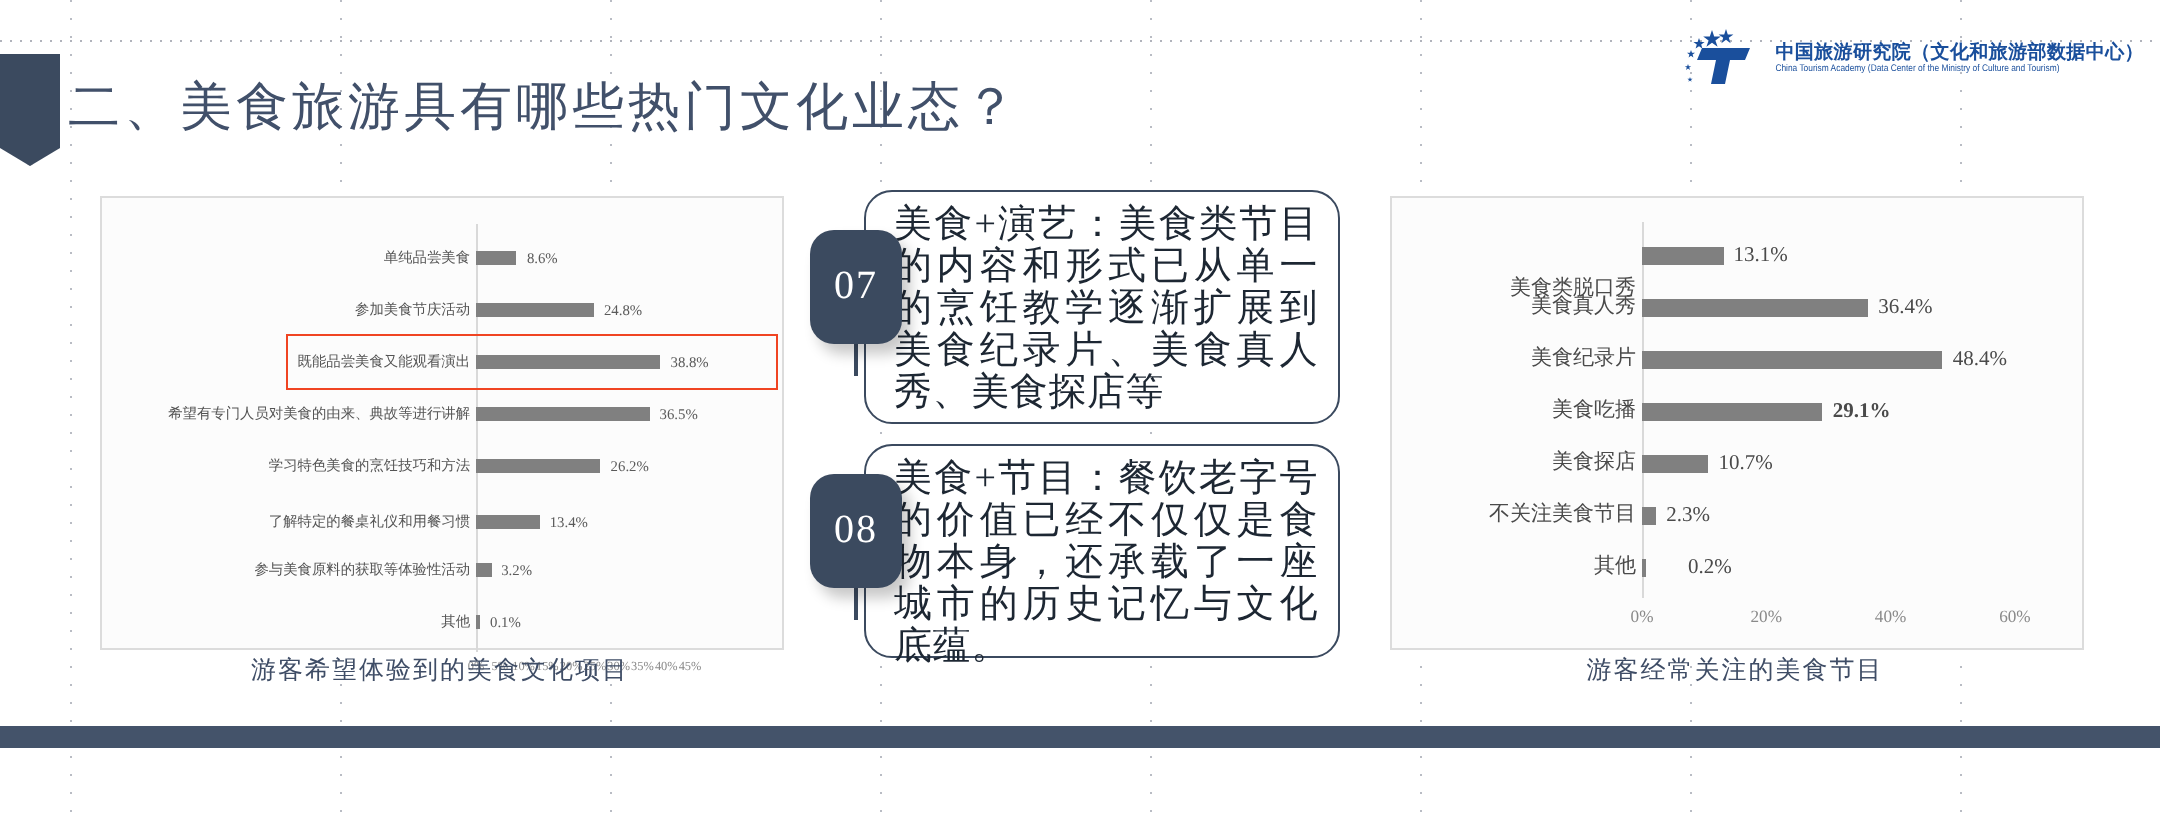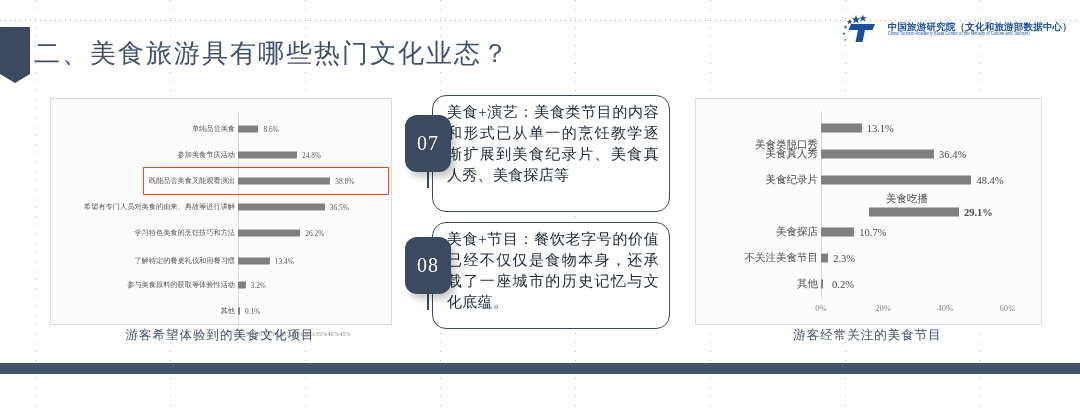--- a/index.html
+++ b/index.html
@@ -37,21 +37,21 @@
     position:absolute;left:34px;top:36px;
     font-size:26px;color:#41506a;letter-spacing:2px;white-space:nowrap;
     font-family:"Liberation Serif","DejaVu Serif",serif;
   }
 
   
   #logo{position:absolute;right:8px;top:14px;display:flex;align-items:center;gap:5px;}
   #logo-mark{position:relative;width:44px;height:30px;}
   #logo-text-wrap{display:flex;flex-direction:column;line-height:1.05;}
   #logo-cn{font-size:9.5px;color:#1a4f9c;font-weight:bold;white-space:nowrap;
-           font-family:Liberation Sans, sans-serif;letter-spacing:.2px;}
+           font-family:Liberation Mono, monospace;letter-spacing:.2px;}
   #logo-en{font-size:4.2px;color:#1a4f9c;white-space:nowrap;
            font-family:"Liberation Sans",sans-serif;transform:scaleY(1.15);transform-origin:left top;}
 
   
   .panel{position:absolute;background:#fcfcfc;border:1px solid #dcdcdc;}
   #panel-left{left:50px;top:98px;width:340px;height:225px;}
   #panel-right{left:695px;top:98px;width:345px;height:225px;}
   .caption{position:absolute;text-align:center;font-size:12.5px;color:#3f4d66;
            letter-spacing:1px;white-space:nowrap;}
   #caption-left{left:50px;top:327px;width:340px;}
@@ -79,21 +79,21 @@
   #panel-right .row .val{font-size:10.5px;color:#4a4a4a;}
   #panel-right .row .bar{height:9px;}
   #panel-right .axis span{font-size:8.6px;color:#8a8a8a;}
 
   
   .callout{position:absolute;box-sizing:border-box;
            border:1.6px solid #3b4a5f;border-radius:14px;background:#ffffff;
            padding:6px 10px 6px 14px;}
   #callout-07{left:432px;top:95px;width:238px;height:117px;}
   #callout-08{left:432px;top:222px;width:238px;height:107px;}
-  .callout .txt{font-size:15px;line-height:21px;color:#1d2733;
+  .callout .txt{font-size:19px;line-height:21px;color:#1d2733;
                 font-family:"Liberation Serif","DejaVu Serif",serif;
                 letter-spacing:.3px;text-align:justify;}
   .badge{position:absolute;width:46px;height:57px;border-radius:12px;
          background:#3b4a5f;color:#ffffff;display:flex;align-items:center;
          justify-content:center;font-size:20px;letter-spacing:1px;
          box-shadow:4px 5px 7px rgba(0,0,0,.22);
          font-family:"Liberation Serif","DejaVu Serif",serif;}
   #badge-07{left:405px;top:115px;}
   #badge-08{left:405px;top:237px;}
   .badge-stem{position:absolute;width:2px;background:#3b4a5f;}
@@ -247,21 +247,21 @@
           <div class="val" style="left: 113.12px;">36.4%</div>
         </div>
       </div>
       <div class="row" style="top: 68px; height: 26px;">
         <div class="lbl" style="width: 125px;">美食纪录片</div>
         <div class="bartrack">
           <div class="bar" style="width: 150.412px; background: rgb(128, 128, 128);"></div>
           <div class="val" style="left: 150.412px;">48.4%</div>
         </div>
       </div>
-      <div class="row" style="top: 94px; height: 26px; flex-direction: column;">
+      <div class="row" style="top: 94px; height: 26px;">
         <div class="lbl" style="width: 125px;">美食吃播</div>
         <div class="bartrack">
           <div class="bar" style="width: 90.4338px; background: rgb(128, 128, 128);"></div>
           <div class="val" style="left: 90.4338px; font-weight: bold;">29.1%</div>
         </div>
       </div>
       <div class="row" style="top: 120px; height: 26px;">
         <div class="lbl" style="width: 125px;">美食探店</div>
         <div class="bartrack">
           <div class="bar" style="width: 33.2523px; background: rgb(128, 128, 128);"></div>
@@ -272,21 +272,21 @@
         <div class="lbl" style="width: 125px;">不关注美食节目</div>
         <div class="bartrack">
           <div class="bar" style="width: 7.14769px; background: rgb(128, 128, 128);"></div>
           <div class="val" style="left: 7.14769px;">2.3%</div>
         </div>
       </div>
       <div class="row" style="top: 172px; height: 26px;">
         <div class="lbl" style="width: 125px;">其他</div>
         <div class="bartrack">
           <div class="bar" style="width: 2px; background: rgb(128, 128, 128);"></div>
-          <div class="val" style="left: 6px;">0.2%</div>
+          <div class="val" style="left: 18px;">0.2%</div>
         </div>
       </div>
       <div class="axis" style="left: 125px; top: 204px; width: 202px;">
         <span style="position: absolute; left: 0px; transform: translateX(-50%);">0%</span>
         <span style="position: absolute; left: 62.1538px; transform: translateX(-50%);">20%</span>
         <span style="position: absolute; left: 124.308px; transform: translateX(-50%);">40%</span>
         <span style="position: absolute; left: 186.462px; transform: translateX(-50%);">60%</span>
       </div>
     </div>
 </div>

